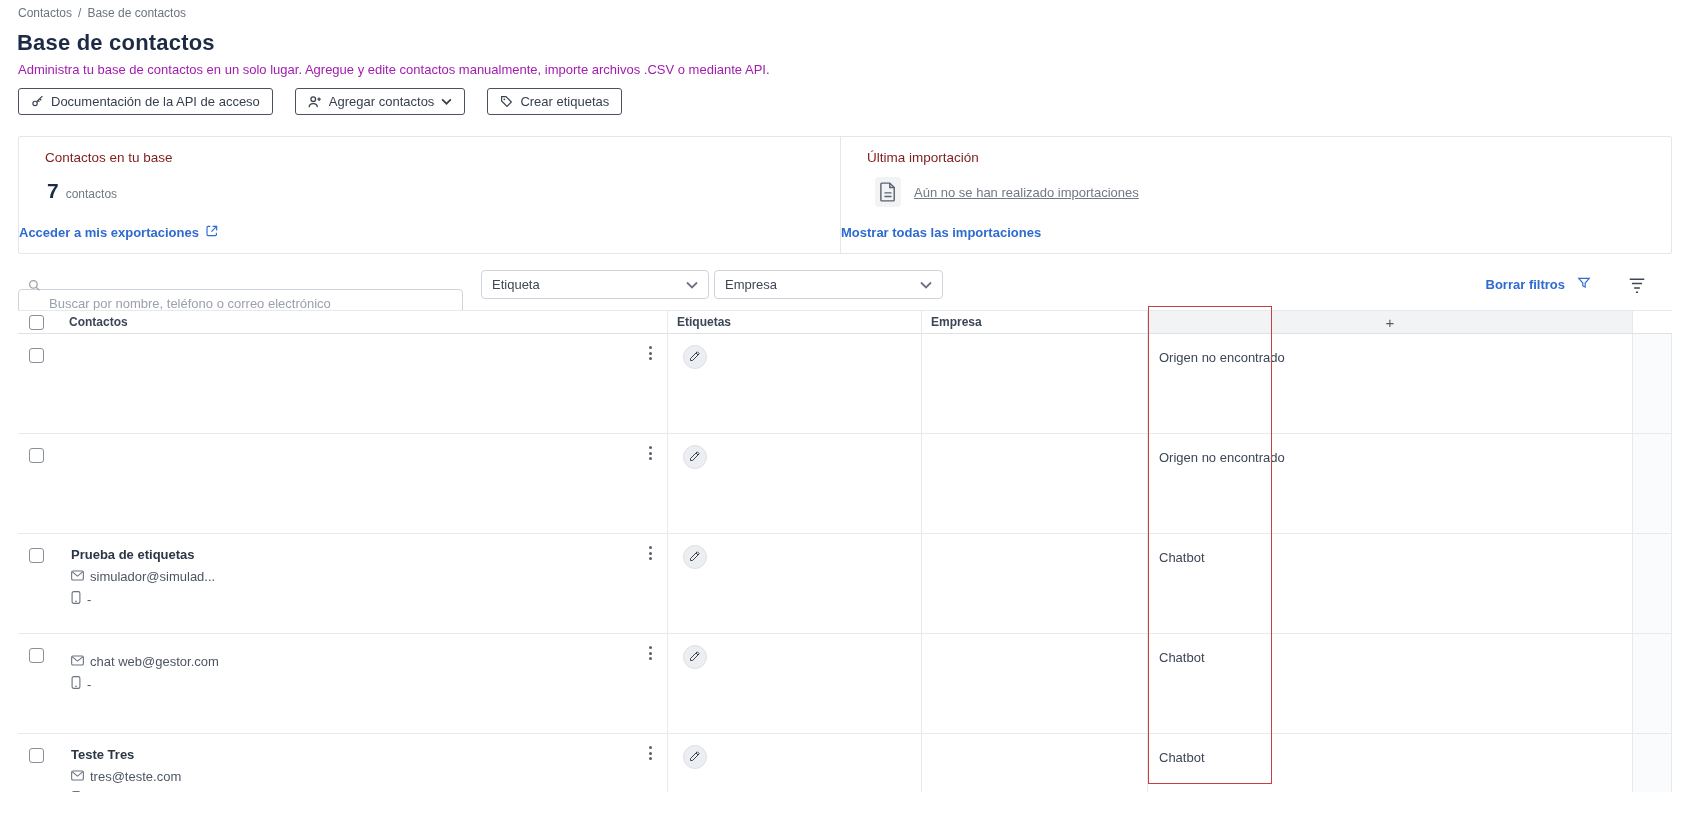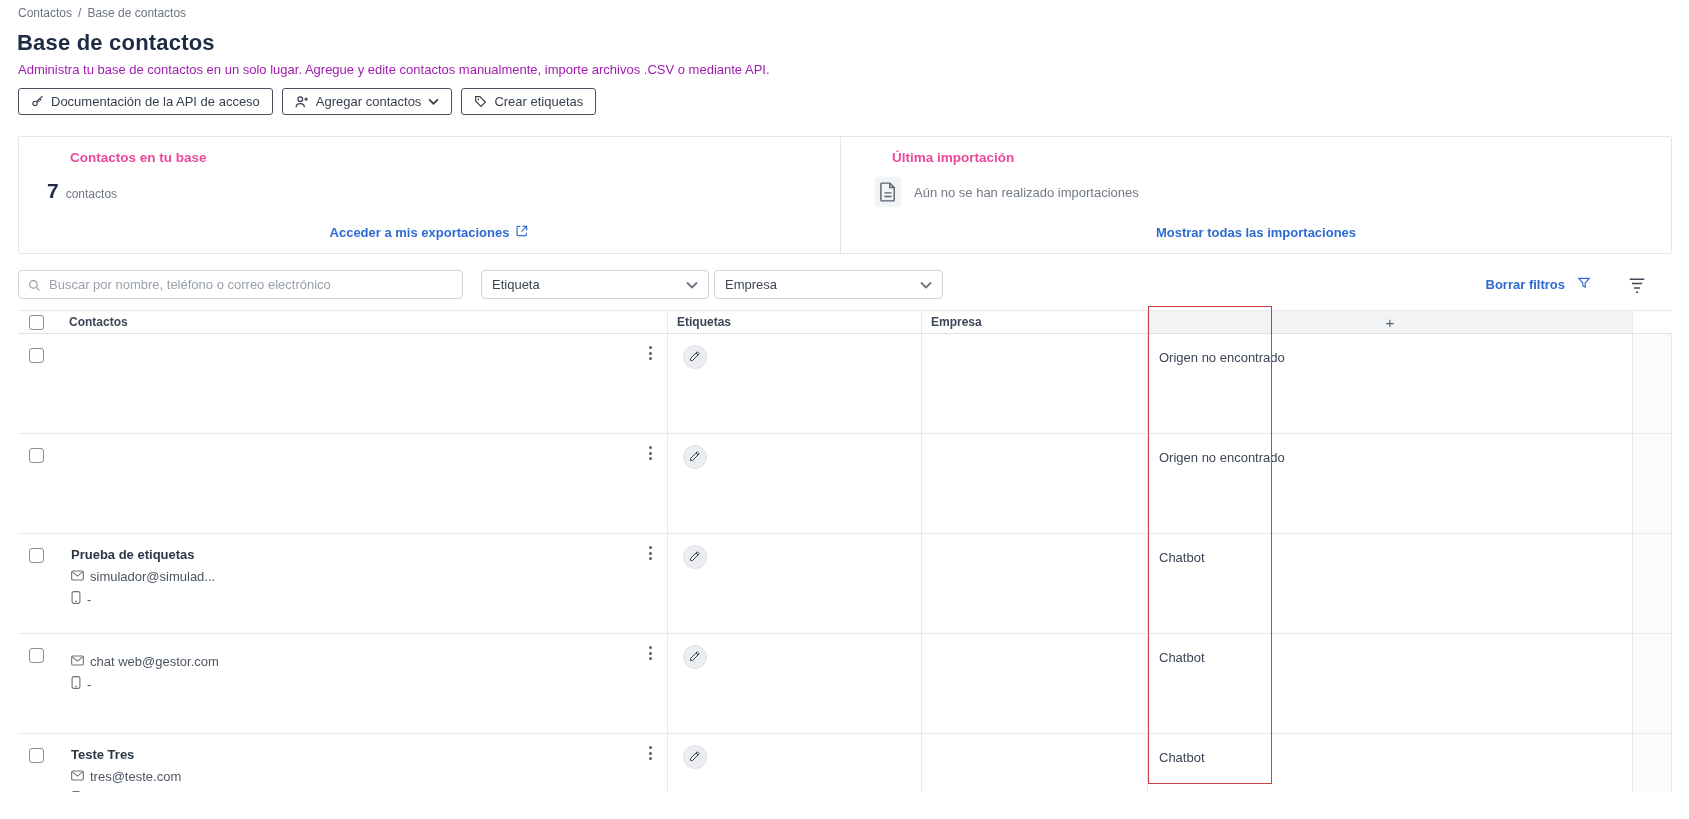--- a/index.html
+++ b/index.html
@@ -10,45 +10,45 @@
   
   .breadcrumb { position:absolute; left:18px; top:6px; font-size:12px; color:#6c7480; display:flex; gap:6px; align-items:center; }
   .breadcrumb a { color:#6c7480; text-decoration:none; cursor:pointer; }
   .breadcrumb .crumb-current { color:#5c London6b; }
 
   
   .page-title { position:absolute; left:17px; top:30px; font-size:22px; font-weight:700; color:#1d2b45; letter-spacing:0.2px; }
   .subtitle { position:absolute; left:18px; top:62px; font-size:13px; color:#a21caf; }
 
   
-  .actions { position:absolute; left:18px; top:88px; display:flex; gap:9px;border-radius:10px; }
+  .actions { position:absolute; left:18px; top:88px; display:flex; gap:22px;border-radius:10px; }
   .btn { display:inline-flex; align-items:center; gap:7px; height:27px; padding:0 12px;
     background:#fff; border:1px solid #49505e; border-radius:3px; font-size:13px; color:#363f4e; cursor:pointer;
     font-family:"Liberation Sans", sans-serif; }
   .btn svg { display:block; }
 
   
   .cards { position:absolute; left:18px; top:136px; width:1654px; height:118px; border:1px solid #e4e6e9; border-radius:2px; background:#fff; }
   .card-left { position:absolute; left:0; top:0; bottom:0; width:822px; border-right:1px solid #e4e6e9; }
   .card-right { position:absolute; left:822px; right:0; top:0; bottom:0; }
-  .card-title { position:absolute; left:26px; top:13px; font-size:13.5px; font-weight:700; color:#ec4899;margin-left:25px; }
+  .card-title { position:absolute; left:26px; top:13px; font-size:13.5px; font-weight:400; color:#7f1d1d; }
   .count-wrap { position:absolute; left:28px; top:42px; display:flex; align-items:baseline; gap:7px; }
   .count-number { font-size:21px; font-weight:700; color:#1d2b45; }
   .count-label { font-size:12px; color:#707986; }
-  .card-link { position:absolute; left:0; right:0; bottom:12px; text-align:center; }
+  .card-link { position:absolute; left:0; right:0; bottom:12px; text-align:left; }
   .card-link a { display:inline-flex; align-items:center; gap:6px; color:var(--accent,#2e6bd0); font-size:13px; font-weight:700; text-decoration:none; cursor:pointer; }
   .import-empty { position:absolute; left:34px; top:40px; display:flex; align-items:center; gap:13px; }
   .import-empty .doc-badge { width:26px; height:30px; display:flex; align-items:center; justify-content:center; background:#f1f3f5; border-radius:4px; }
-  .import-empty-text { font-size:13px; color:#707986; }
+  .import-empty-text { font-size:13px; color:#707986;text-decoration:underline; }
 
   
   .filters { position:absolute; left:18px; top:270px; width:1654px; height:29px; }
   .search-box { position:absolute; left:0; top:0; width:445px; height:29px; }
   .search-box input { width:100%; height:100%; border:1px solid #cfd4da; border-radius:4px; padding:0 10px 0 30px;
-    font-size:13px; color:#3e4654; font-family:"Liberation Sans", sans-serif; outline:none; }
+    font-size:13px; color:#3e4654; font-family:"Liberation Sans", sans-serif; outline:none;margin-top:19px; }
   .search-box input::placeholder { color:#9aa1ab; }
   .search-icon { position:absolute; left:10px; top:8px; }
   .select { position:absolute; top:0; height:29px; border:1px solid #cfd4da; border-radius:4px; background:#fff;
     display:flex; align-items:center; justify-content:space-between; padding:0 10px; font-size:13px; color:#3e4654; cursor:pointer;gap:24px; }
   .select-tag { left:463px; width:228px; }
   .select-company { left:696px; width:229px; }
   .filters-right { position:absolute; right:26px; top:0; height:29px; display:flex; align-items:center; gap:37px; }
   .clear-filters { display:inline-flex; align-items:center; gap:12px; color:var(--accent,#2e6bd0); font-size:13px; font-weight:700; cursor:pointer; }
   .filter-cols { cursor:pointer; display:flex; align-items:center; }
 

